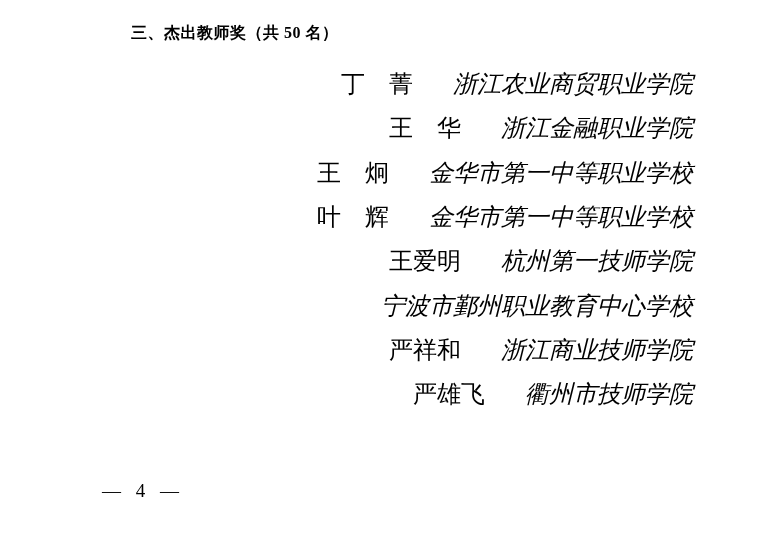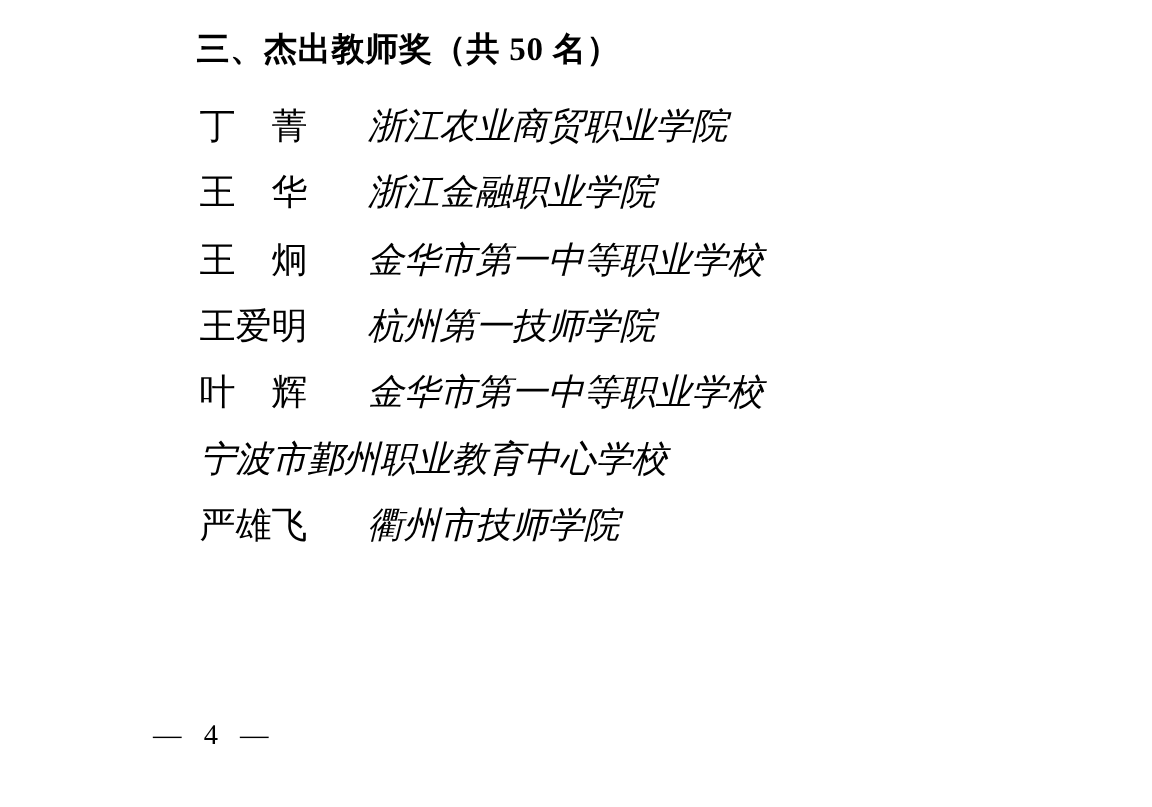--- a/index.html
+++ b/index.html
@@ -14,38 +14,39 @@
     background: #ffffff;
     color: #000000;
     font-family: "Liberation Serif", "DejaVu Serif", serif;
     overflow: hidden;
   }
   .section-title {
     position: absolute;
     left: 131px;
     top: 18px;
     margin: 0;
-    font-size: 22px;
+    font-size: 16px;
     line-height: 30px;
     font-weight: bold;
     letter-spacing: 0.5px;
     white-space: nowrap;
   }
   .award-list {
     position: absolute;
     left: 133px;
     top: 62px;
     width: 560px;
   }
   .award-row {
     display: flex;
     align-items: center;
     height: 44.3px;
     font-size: 24px;
     white-space: nowrap;
+    justify-content: flex-end;
   }
   .awardee-name {
     display: inline-block;
     width: 112px;
     flex: 0 0 112px;
   }
   .awardee-institution {
     display: inline-block;
     font-style: italic;
   }
@@ -75,34 +76,38 @@
     <span class="awardee-name">王　华</span>
     <span class="awardee-institution">浙江金融职业学院</span>
   </div>
 
   <div class="award-row">
     <span class="awardee-name">王　炯</span>
     <span class="awardee-institution">金华市第一中等职业学校</span>
   </div>
 
   <div class="award-row">
-    <span class="awardee-name">王爱明</span>
-    <span class="awardee-institution">杭州第一技师学院</span>
+    <span class="awardee-name">叶　辉</span>
+    <span class="awardee-institution">金华市第一中等职业学校</span>
   </div>
 
   <div class="award-row">
-    <span class="awardee-name">叶　辉</span>
-    <span class="awardee-institution">金华市第一中等职业学校</span>
+    <span class="awardee-name">王爱明</span>
+    <span class="awardee-institution">杭州第一技师学院</span>
   </div>
 
   <div class="award-row">
     <span class="awardee-institution">宁波市鄞州职业教育中心学校</span>
   </div>
 
 
+  <div class="award-row">
+    <span class="awardee-name">严祥和</span>
+    <span class="awardee-institution">浙江商业技师学院</span>
+  </div>
 
   <div class="award-row">
     <span class="awardee-name">严雄飞</span>
     <span class="awardee-institution">衢州市技师学院</span>
   </div>
 </div>
 
   <div class="page-number">— 4 —</div>
 </div>
 

